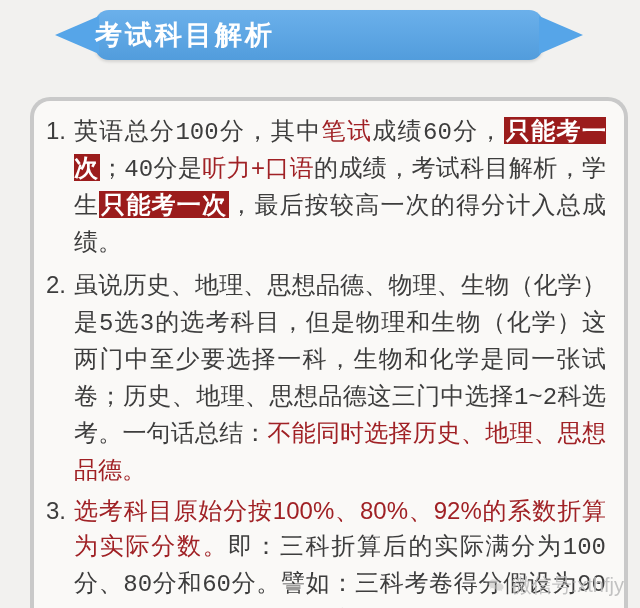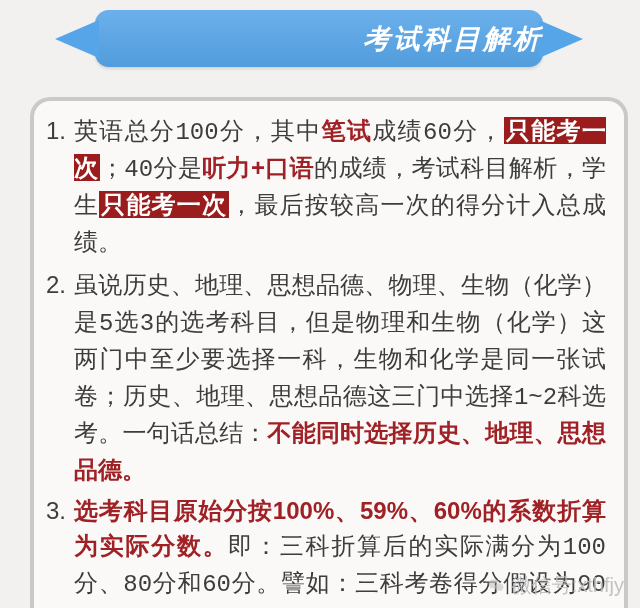--- a/index.html
+++ b/index.html
@@ -21,28 +21,27 @@
     left: 30px; right: 12px; top: 97px; bottom: -24px;
     border: 4px solid var(--border, #c9c9c9);
     border-bottom: none;
     border-radius: 20px 20px 0 0;
     background: var(--box-bg, #faf9f7);
     box-sizing: border-box;
   }
   
   .ribbon {
     position: absolute;
-    left: 95px; right: 97px; top: 10px; height: 57px;
+    left: 95px; right: 97px; top: 10px; height: 50px;
     background: var(--accent, #56a5e8);
     background-image: linear-gradient(rgba(255,255,255,0.12), rgba(0,0,0,0.05));
     border-radius: 14px;
-    display: flex; align-items: center; justify-content: flex-end;
+    display: flex; align-items: center; justify-content: flex-start;
     z-index: 3;
     box-shadow: 0 2px 3px rgba(0,0,0,0.12);
-    font-style: italic;
   }
   .ribbon-arrow {
     position: absolute; top: 50%; transform: translateY(-50%);
     width: 0; height: 0;
     border-top: 19px solid transparent;
     border-bottom: 19px solid transparent;
     z-index: -1;
   }
   .ribbon-arrow.left  { left: -40px;  border-right: 44px solid var(--accent, #56a5e8); }
   .ribbon-arrow.right { right: -40px; border-left:  44px solid var(--accent, #56a5e8); }
@@ -55,21 +54,21 @@
     position: absolute;
     left: 0; right: 0; top: 0;
     padding: 12px 18px 0 12px;
     font-size: 24px; line-height: 35px;
     color: var(--text, #3d3d3d);
     text-align: justify;
   }
   .item { position: relative; padding-left: 28px; margin-bottom: 6px; }
   .item-number { position: absolute; left: 0; top: 0; color: var(--text, #3d3d3d); }
   .seg-normal { color: var(--text, #3d3d3d); font-family: Liberation Mono, monospace; }
-  .seg-red { color: var(--red, #a02125); font-weight: bold; }
+  .seg-red { color: var(--red, #a02125); font-weight: normal; }
   .seg-hl {
     background: var(--hl-bg, #9b1c1c);
     color: var(--hl-text, #ffffff);
     font-weight: bold;
     padding: 0 2px;
   }
   
   .watermark {
     position: absolute;
     right: 16px; top: 572px;
@@ -100,21 +99,21 @@
         <span class="item-text"><span class="seg-normal">英语总分100分，其中</span><span class="seg-red">笔试</span><span class="seg-normal">成绩60分，</span><span class="seg-hl">只能考一次</span><span class="seg-normal">；40分是</span><span class="seg-red">听力+口语</span><span class="seg-normal">的成绩，考试科目解析，学生</span><span class="seg-hl">只能考一次</span><span class="seg-normal">，最后按较高一次的得分计入总成绩。</span></span>
       </div>
 
       <div class="item">
         <span class="item-number">2.</span>
         <span class="item-text"><span class="seg-normal">虽说历史、地理、思想品德、物理、生物（化学）是5选3的选考科目，但是物理和生物（化学）这两门中至少要选择一科，生物和化学是同一张试卷；历史、地理、思想品德这三门中选择1~2科选考。一句话总结：</span><span class="seg-red">不能同时选择历史、地理、思想品德。</span></span>
       </div>
 
       <div class="item">
         <span class="item-number">3.</span>
-        <span class="item-text"><span class="seg-red">选考科目原始分按100%、59%、60%的系数折算为实际分数。</span><span class="seg-normal">即：三科折算后的实际满分为100分、80分和60分。譬如：三科考卷得分假设为90分、70分、80分的话，实得：90分 X 100%+80分 X 80%+70分 X 60%=196分；若得分70分、70分、90分，实得：90分 X 100%+70分 X 80%+70分 X 60%=188分。</span></span>
+        <span class="item-text"><span class="seg-red">选考科目原始分按100%、80%、92%的系数折算为实际分数。</span><span class="seg-normal">即：三科折算后的实际满分为100分、80分和60分。譬如：三科考卷得分假设为90分、70分、80分的话，实得：90分 X 100%+80分 X 80%+70分 X 60%=196分；若得分70分、70分、90分，实得：90分 X 100%+70分 X 80%+70分 X 60%=188分。</span></span>
       </div>
 
     </div>
   </div>
 
   <div class="watermark">
     <span class="wm-icon">
       <svg viewBox="0 0 24 24" width="20" height="20" aria-hidden="true">
         <path d="M9.5 4C5.9 4 3 6.4 3 9.4c0 1.7 1 3.2 2.4 4.2l-.6 2 2.2-1.1c.8.2 1.6.4 2.5.4h.4A6 6 0 0 1 9.5 13c0-3 2.9-5.4 6.4-5.4h.3C15.5 5.5 12.8 4 9.5 4z" fill="#c4c4c4"></path>
         <path d="M21 13.1c0-2.5-2.4-4.5-5.3-4.5s-5.3 2-5.3 4.5 2.4 4.5 5.3 4.5c.7 0 1.3-.1 1.9-.3l1.8.9-.5-1.6c1.3-.8 2.1-2 2.1-3.5z" fill="#c4c4c4"></path>

